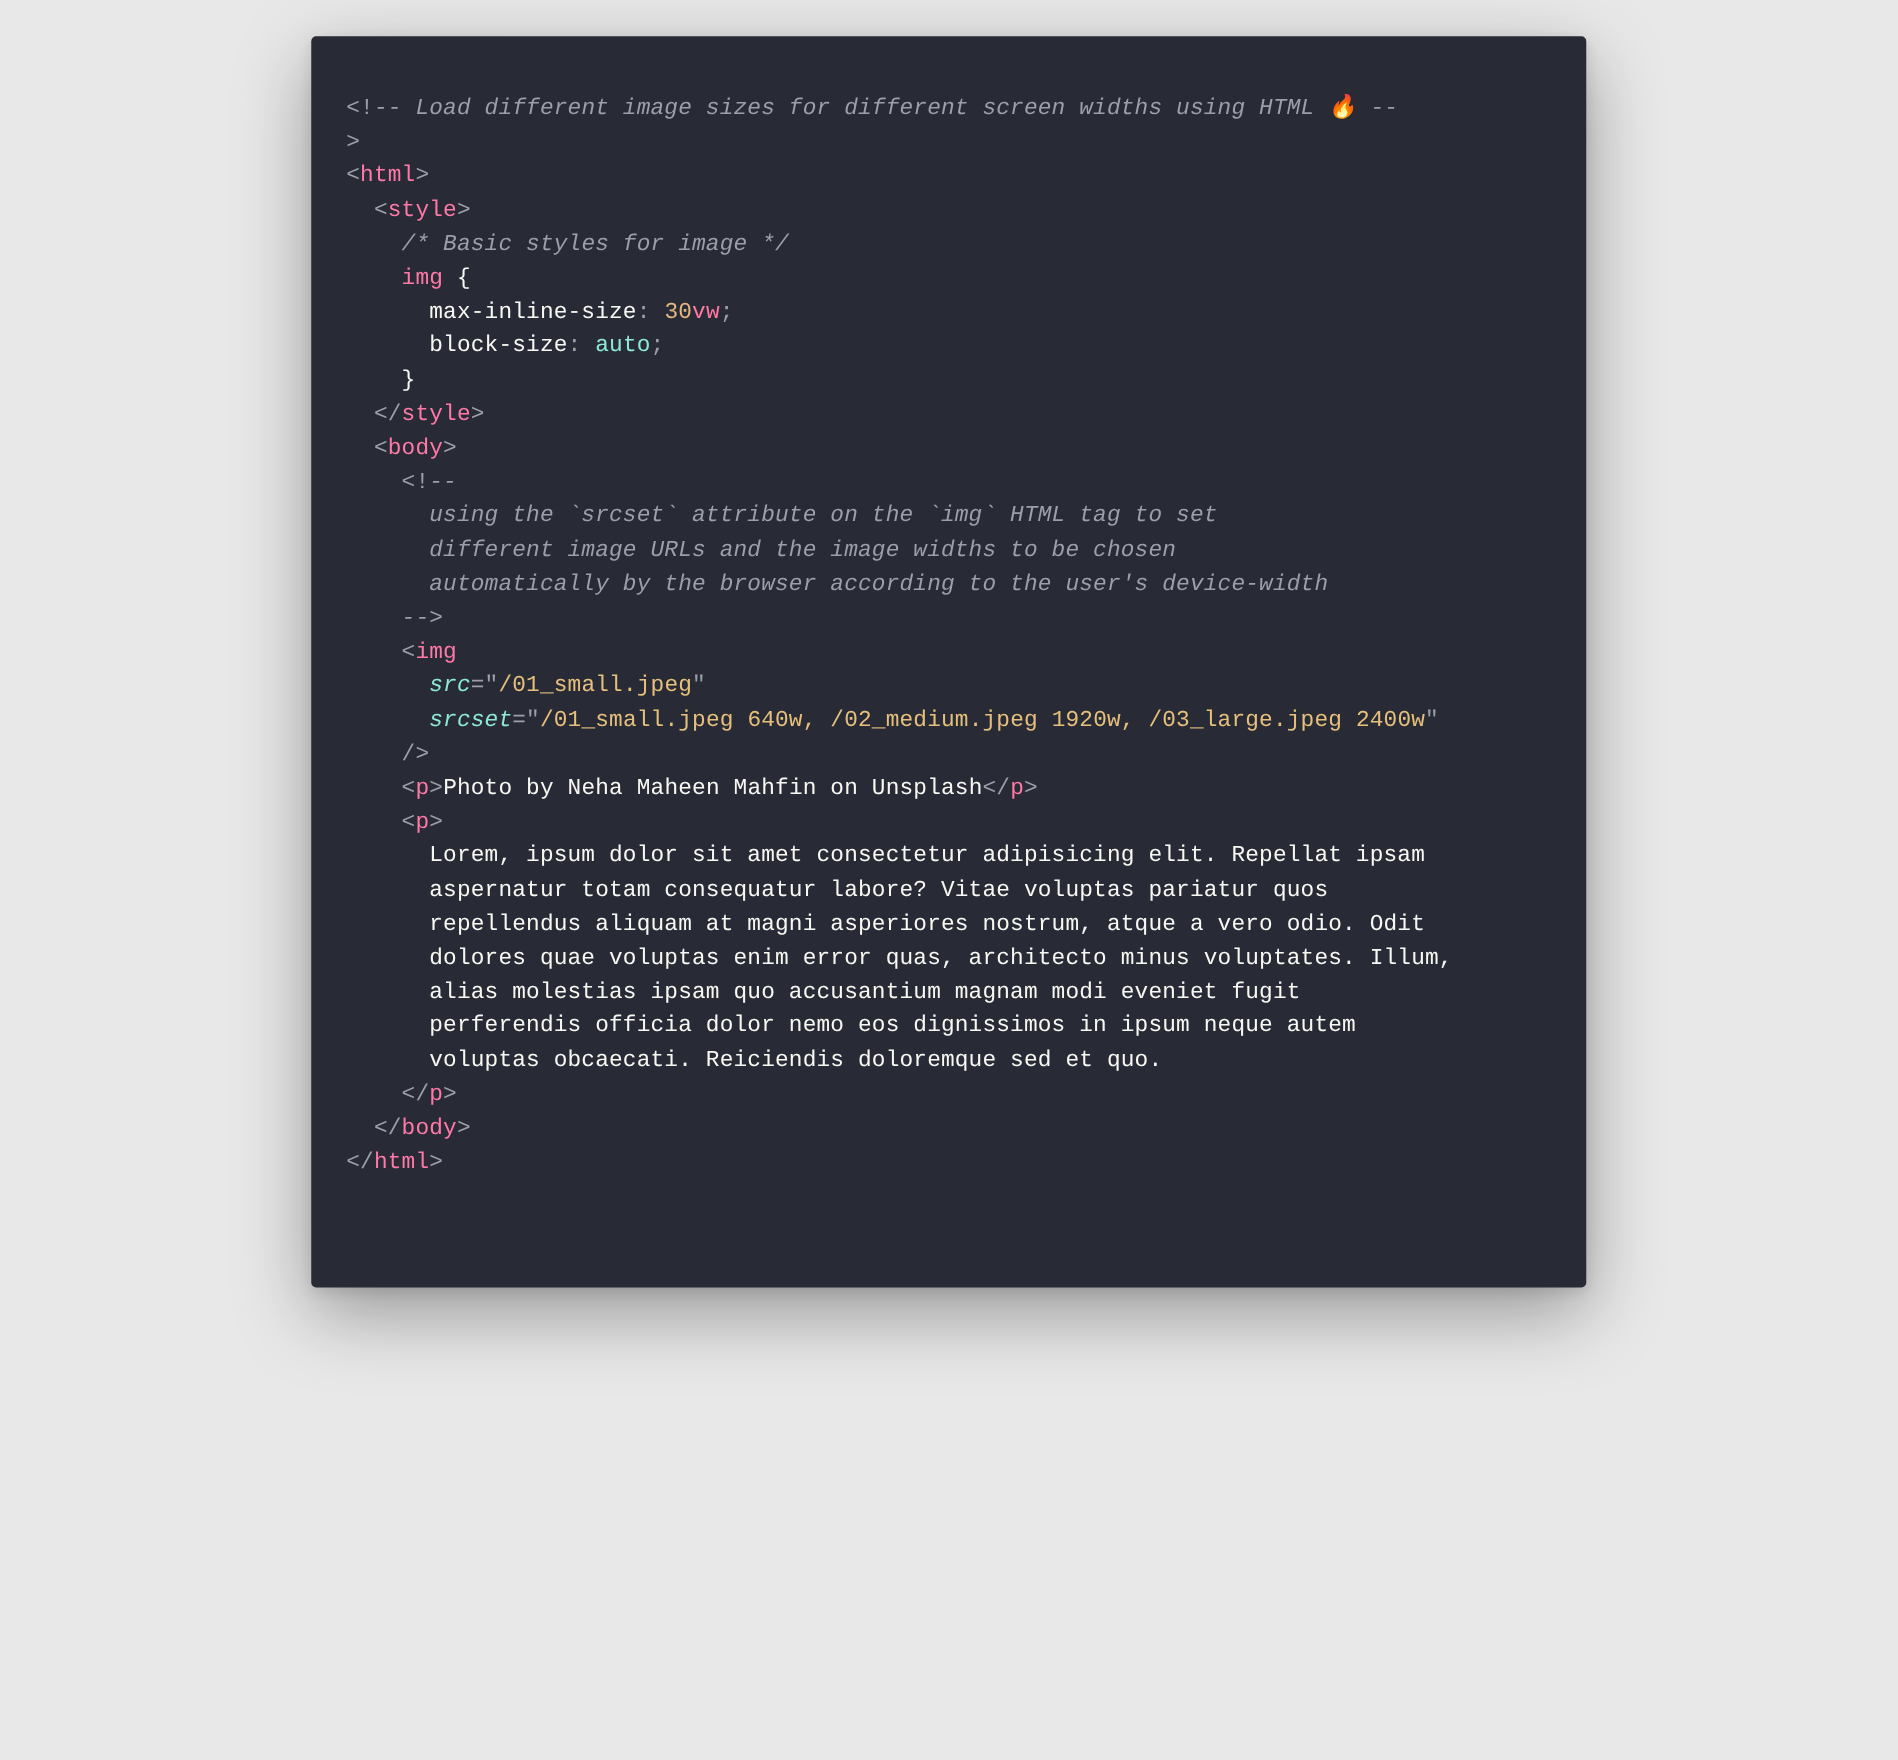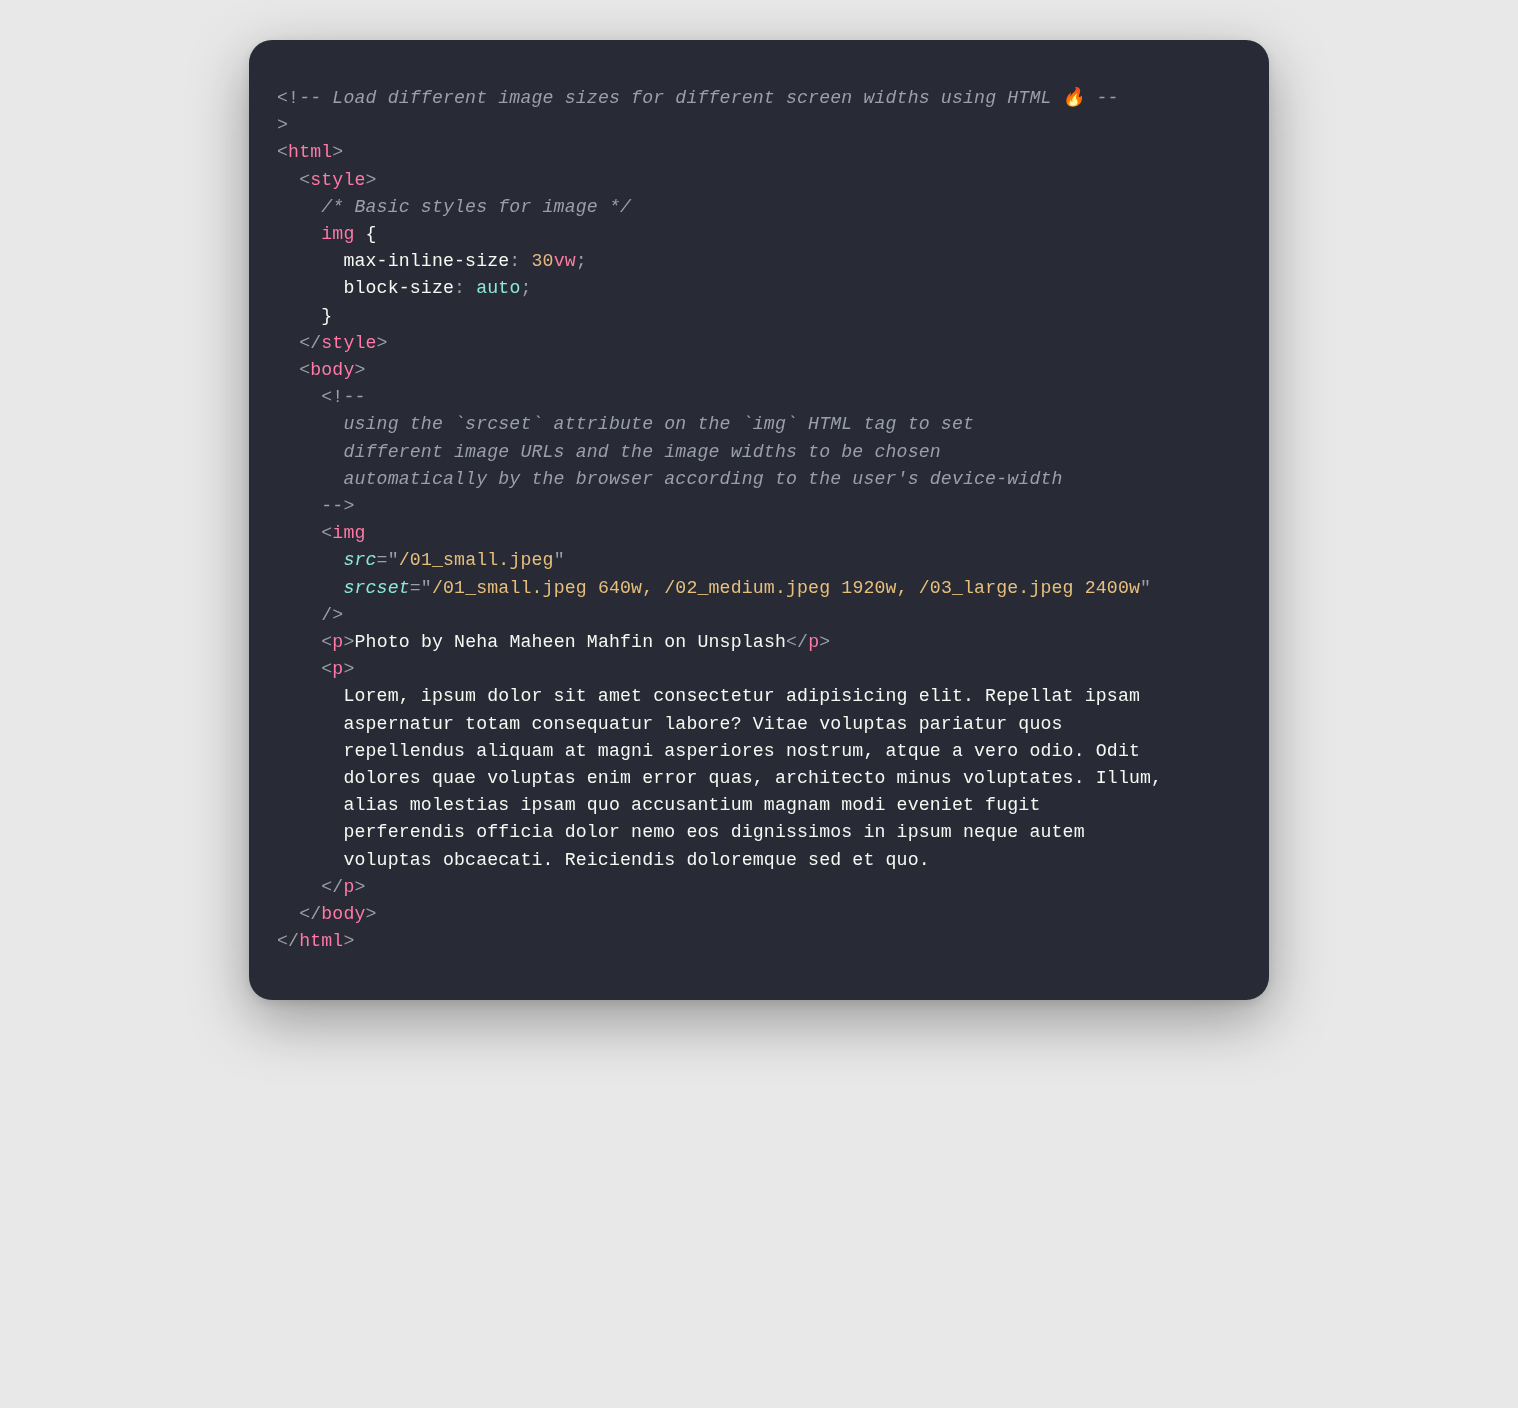--- a/index.html
+++ b/index.html
@@ -7,26 +7,26 @@
     padding: 0;
     background: #e8e8e8;
     font-family: "SF Mono", "Monaco", "Menlo", "Consolas", "Liberation Mono", monospace;
     min-height: 1408px;
     display: flex;
     justify-content: center;
     align-items: flex-start;
   }
   .frame {
     width: 1020px;
-    margin-top: 40px;
+    margin-top: 29px;
     margin-bottom: 55px;
     background: #282a36;
-    border-radius: 23px;
+    border-radius: 4px;
     box-shadow: 0 20px 60px rgba(0,0,0,0.35), 0 3px 10px rgba(0,0,0,0.1);
-    padding: 45px 28px 44px 28px;
+    padding: 45px 28px 85px 28px;
     box-sizing: border-box;
   }
   pre {
     margin: 0;
     white-space: pre-wrap;
     word-wrap: break-word;
     font-family: inherit;
     font-size: 18.2px;
     line-height: 27.2px;
     letter-spacing: 0.15px;

